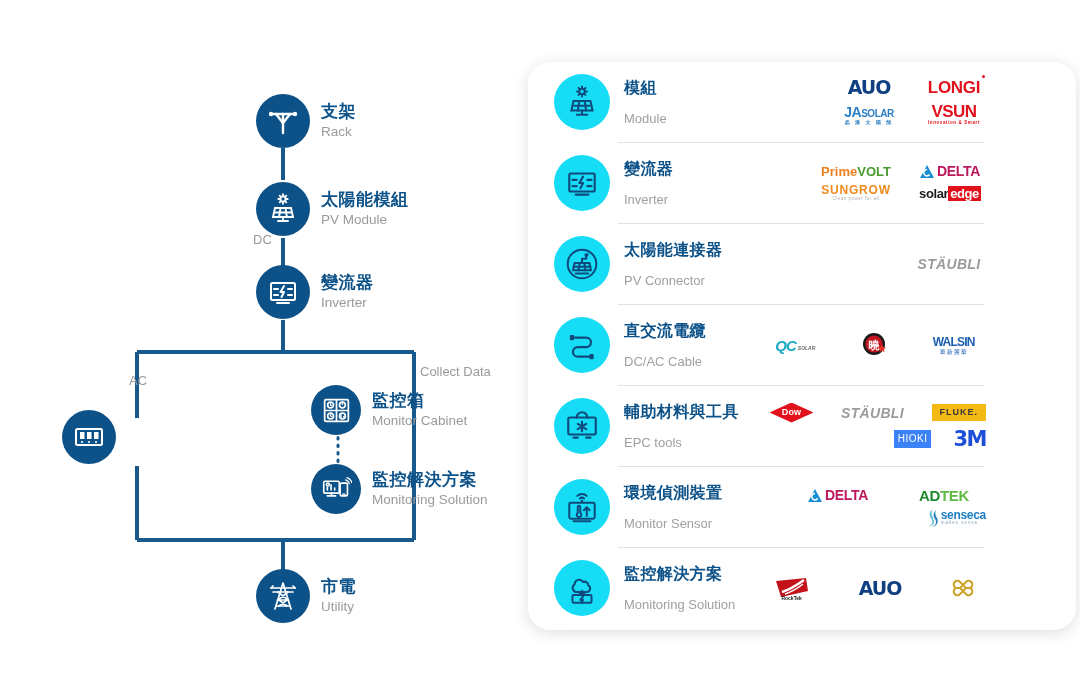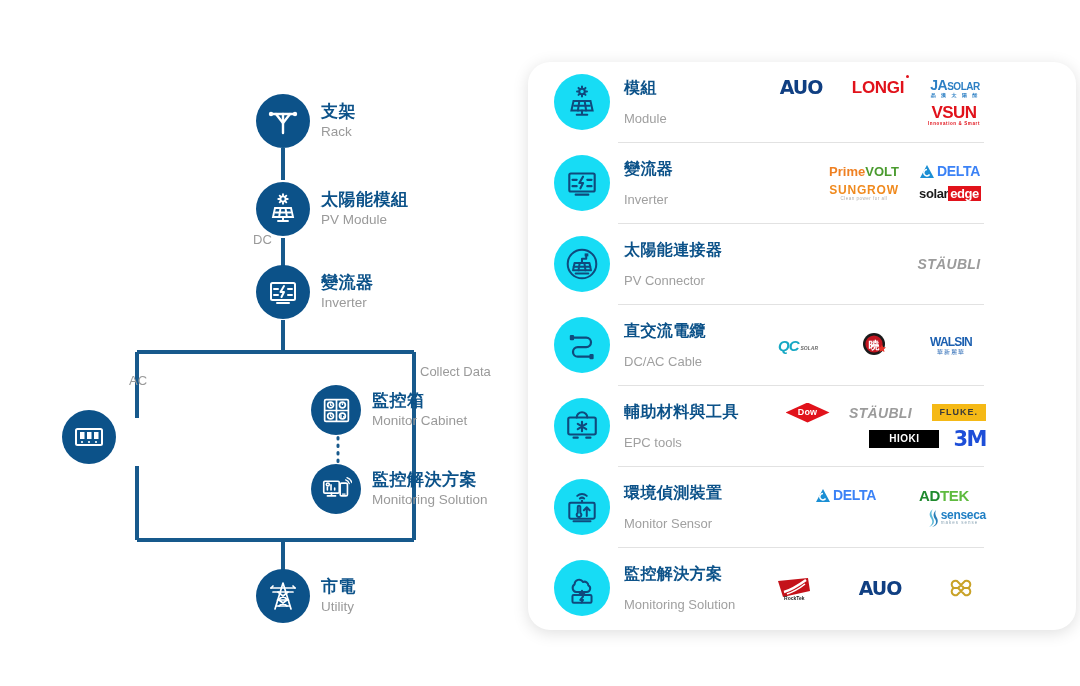--- a/index.html
+++ b/index.html
@@ -37,59 +37,59 @@
   .prow{position:relative;display:flex;align-items:center;padding:0 24px 0 26px;box-sizing:border-box;}
   .prow .cicon{
     width:56px;height:56px;border-radius:50%;background:#17dcf5;
     display:flex;align-items:center;justify-content:center;flex:0 0 56px;
   }
   .prow .ptext{margin-left:14px;width:140px;flex:0 0 140px;}
   .prow .pzh{color:#0c5289;font-size:16px;font-weight:bold;line-height:19px;letter-spacing:.4px;}
   .prow .pen{color:#a0a0a0;font-size:13px;line-height:16px;margin-top:14px;}
   .prow .logos{
     flex:1;display:flex;flex-wrap:wrap;justify-content:flex-end;
-    align-items:center;align-content:center;gap:6px 14px;min-height:56px;
+    align-items:center;align-content:center;gap:6px 22px;min-height:56px;
   }
   .divider{height:1px;background:#e2e2e2;margin:0 26px 0 90px;}
 
   
   .logo{display:flex;align-items:center;justify-content:center;line-height:1;}
   .lg-auo{font-size:19px;font-weight:bold;color:#103f82;letter-spacing:-1px;font-family:"DejaVu Sans",sans-serif;}
   .lg-longi{font-size:17px;font-weight:bold;color:#e1121b;letter-spacing:-.3px;position:relative;}
   .lg-longi .dot{position:absolute;right:1px;top:-4px;width:3px;height:3px;background:#e1121b;border-radius:50%;}
   .lg-ja{color:#2c7fc4;font-weight:bold;text-align:right;}
   .lg-ja .l1{font-size:14px;letter-spacing:-.5px;}
   .lg-ja .l2{font-size:5px;letter-spacing:2px;color:#2c7fc4;margin-top:1px;}
   .lg-vsun{color:#e1121b;font-weight:bold;text-align:center;}
   .lg-vsun .l1{font-size:17px;letter-spacing:-.5px;}
   .lg-vsun .l2{font-size:4.5px;letter-spacing:.6px;margin-top:1px;}
   .lg-primevolt{font-size:13px;font-weight:bold;}
   .lg-primevolt .o{color:#ef8022;}
   .lg-primevolt .g{color:#4a9b2f;}
   .lg-delta{display:flex;align-items:center;gap:3px;}
-  .lg-delta .txt{font-size:14px;font-weight:bold;color:#3b82f6;letter-spacing:-.3px;}
+  .lg-delta .txt{font-size:14px;font-weight:bold;color:#be185d;letter-spacing:-.3px;}
   .lg-sungrow{text-align:center;color:#f08a1e;}
   .lg-sungrow .l1{font-size:12px;font-weight:bold;letter-spacing:.8px;}
   .lg-sungrow .l2{font-size:4.5px;letter-spacing:.5px;margin-top:1px;color:#b0b0b0;}
   .lg-soleredge{display:flex;align-items:center;font-size:13px;font-weight:bold;}
   .lg-soleredge .a{color:#1a1a1a;letter-spacing:-.4px;}
   .lg-soleredge .b{color:#fff;background:#e1121b;padding:1px 2px;letter-spacing:-.4px;}
   .lg-staubli{font-size:14px;font-weight:bold;color:#9b9b9b;font-style:italic;letter-spacing:.3px;}
   .lg-qc{display:flex;align-items:flex-end;gap:2px;}
   .lg-qc .q{font-size:15px;font-weight:bold;color:#17a8c4;font-style:italic;letter-spacing:-1px;}
   .lg-qc .s{font-size:5px;font-weight:bold;color:#6a6a6a;font-style:italic;margin-bottom:2px;}
   .lg-walsin{text-align:center;}
   .lg-walsin .l1{font-size:12px;font-weight:bold;color:#1b5fb0;letter-spacing:-.8px;}
   .lg-walsin .l2{font-size:6px;color:#1b5fb0;letter-spacing:1px;margin-top:1px;}
   .lg-dow{position:relative;width:44px;height:20px;display:flex;align-items:center;justify-content:center;}
   .lg-dow .dia{position:absolute;left:0;top:0;width:44px;height:20px;background:#e1121b;
     clip-path:polygon(50% 0,100% 50%,50% 100%,0 50%);}
   .lg-dow .t{position:relative;color:#fff;font-size:9px;font-weight:bold;letter-spacing:.2px;}
   .lg-fluke{background:#f5b916;color:#3a3a3a;font-size:9px;font-weight:bold;padding:4px 8px;letter-spacing:1px;}
-  .lg-hioki{background:#000000;color:#fff;font-size:10px;font-weight:bold;padding:4px 20px;letter-spacing:.5px;}
+  .lg-hioki{background:#3b82f6;color:#fff;font-size:10px;font-weight:normal;padding:4px 4px;letter-spacing:.5px;}
   .lg-3m{font-size:21px;font-weight:bold;color:#1d4ed8;letter-spacing:-1.5px;font-family:"DejaVu Sans",sans-serif;}
   .lg-adtek{font-size:15px;font-weight:bold;color:#1f8a2e;letter-spacing:-.3px;}
   .lg-adtek .lite{color:#5fbb3f;}
   .lg-senseca{display:flex;align-items:center;gap:2px;}
   .lg-senseca .tx{text-align:left;}
   .lg-senseca .l1{font-size:12px;font-weight:bold;color:#1f7fc4;letter-spacing:-.3px;}
   .lg-senseca .l2{font-size:4.5px;color:#8fa8b8;letter-spacing:1px;}
   .lg-rocktek{position:relative;width:38px;height:24px;}
   .lg-rocktek .t{position:absolute;left:0;bottom:-1px;width:38px;text-align:center;font-size:5px;font-weight:bold;color:#222;}
 </style>

